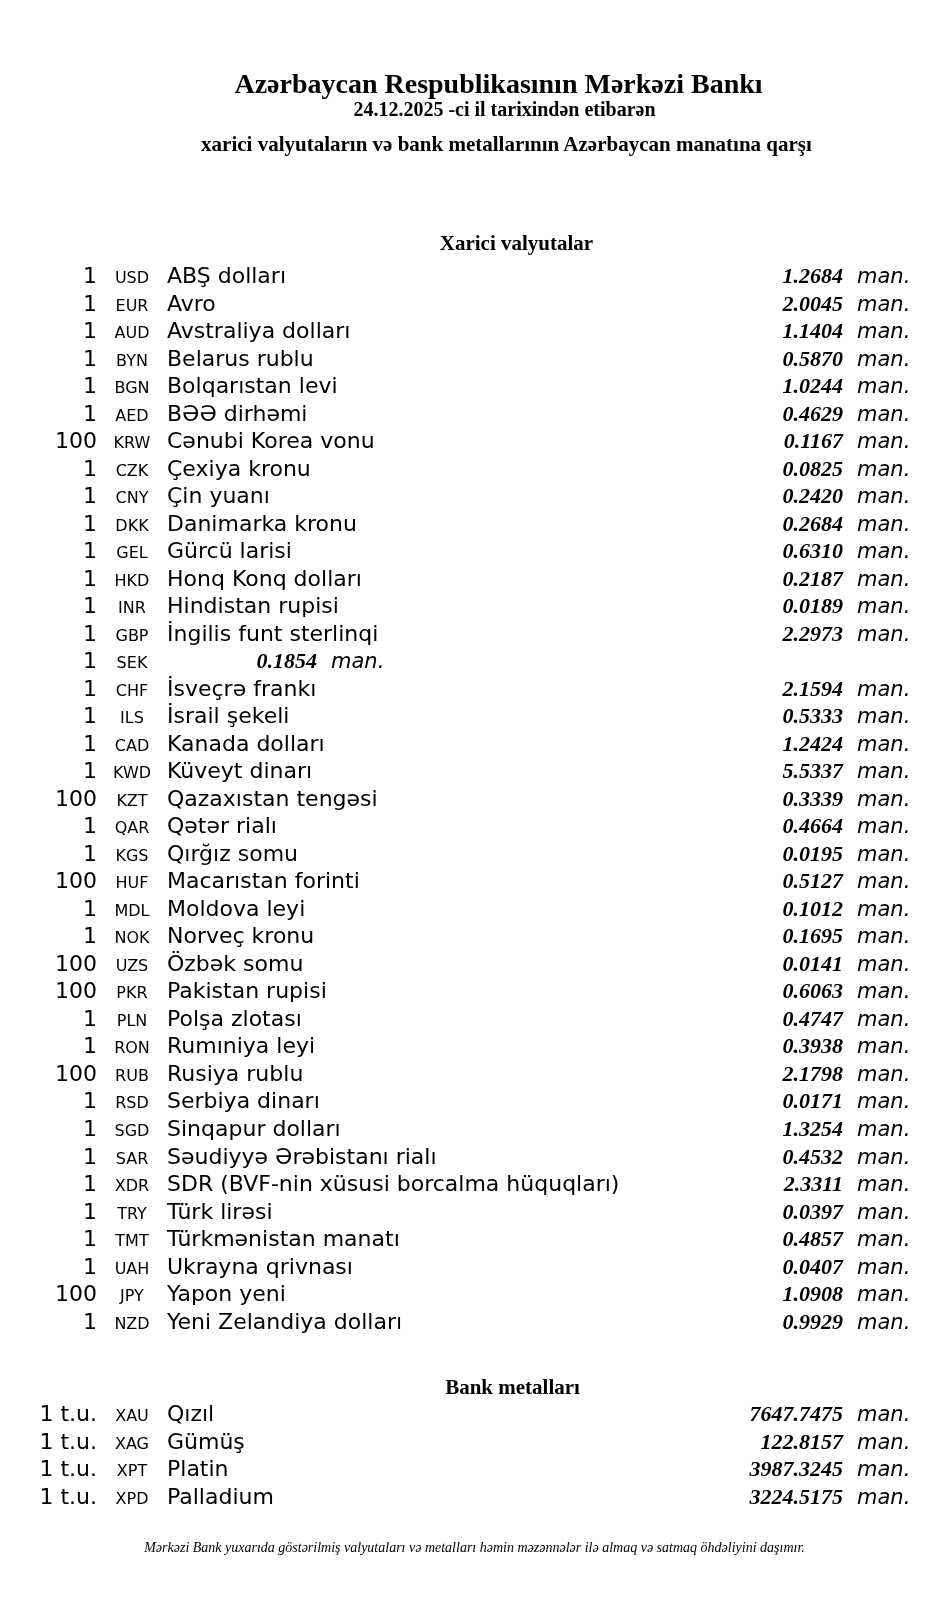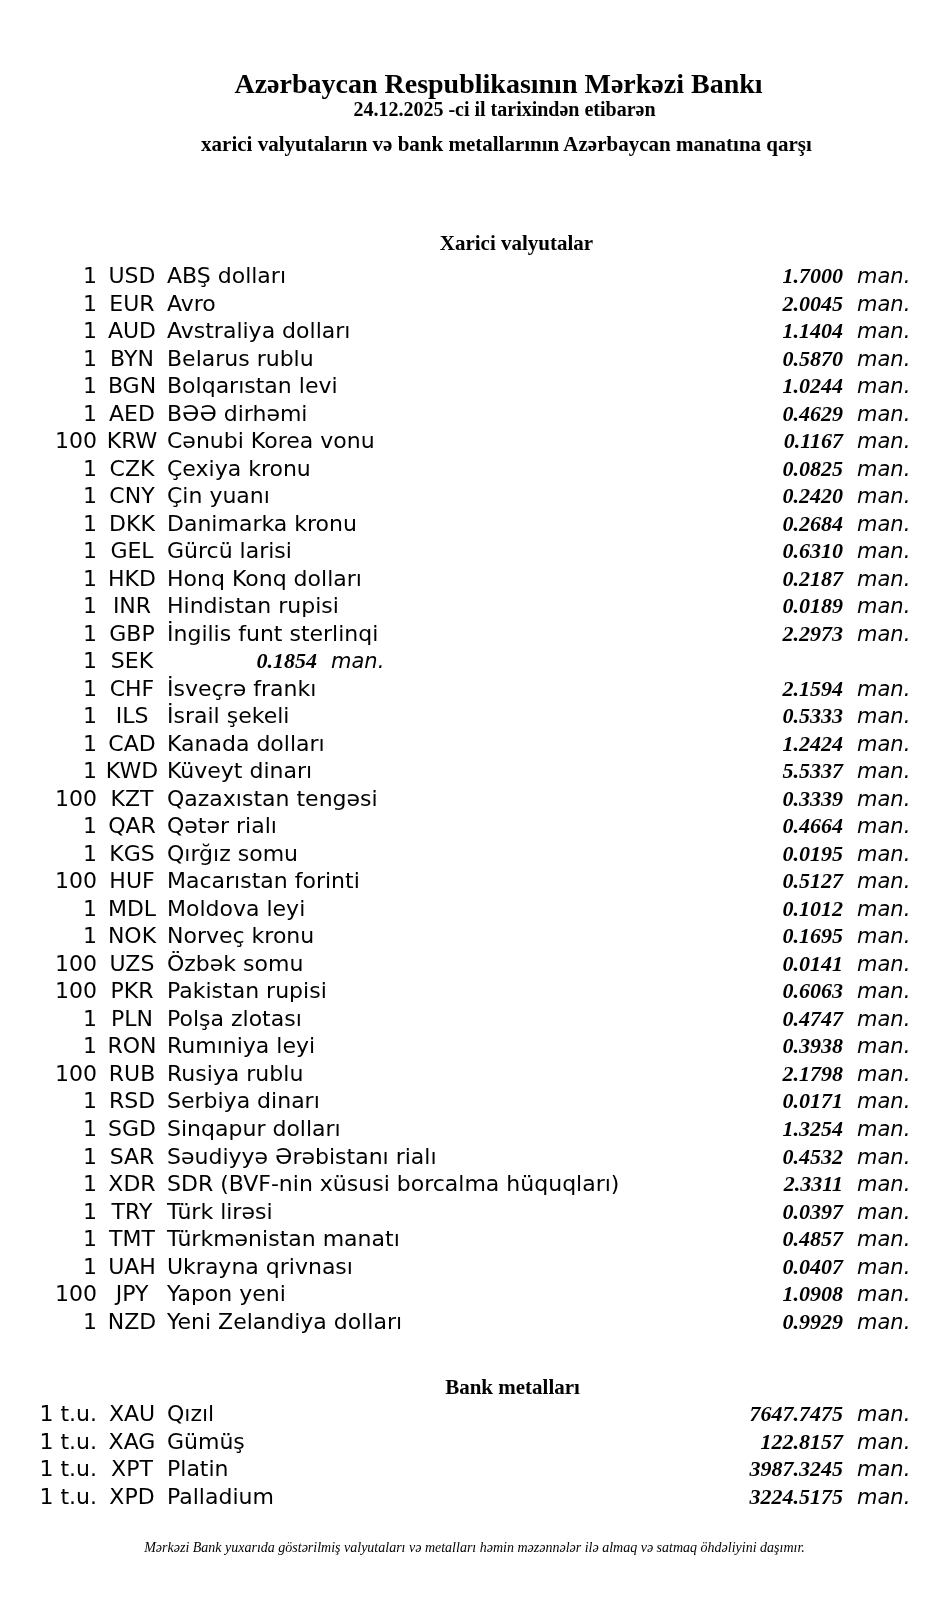--- a/index.html
+++ b/index.html
@@ -73,21 +73,21 @@
   .qty {
     width: 97px;
     text-align: right;
     font-family: "DejaVu Sans", sans-serif;
     font-size: 22px;
   }
   .code {
     width: 70px;
     text-align: center;
     font-family: "DejaVu Sans", sans-serif;
-    font-size: 22px;
+    font-size: 16px;
   }
   .name {
     flex: 1;
     text-align: left;
     font-family: "DejaVu Sans", sans-serif;
     font-size: 22px;
   }
   .rate {
     width: 150px;
     text-align: right;
@@ -125,21 +125,21 @@
 
   <div id="subtitle" class="centered serif-bold">xarici valyutaların və bank metallarının Azərbaycan manatına qarşı</div>
 
   <div id="currencies-title" class="centered serif-bold">Xarici valyutalar</div>
 
   <div id="currency-table" class="rate-table">
   <div class="row">
     <span class="qty">1</span>
     <span class="code">USD</span>
     <span class="name">ABŞ dolları</span>
-    <span class="rate">1.7000</span>
+    <span class="rate">1.2684</span>
     <span class="man">man.</span>
   </div>
 
   <div class="row">
     <span class="qty">1</span>
     <span class="code">EUR</span>
     <span class="name">Avro</span>
     <span class="rate">2.0045</span>
     <span class="man">man.</span>
   </div>

